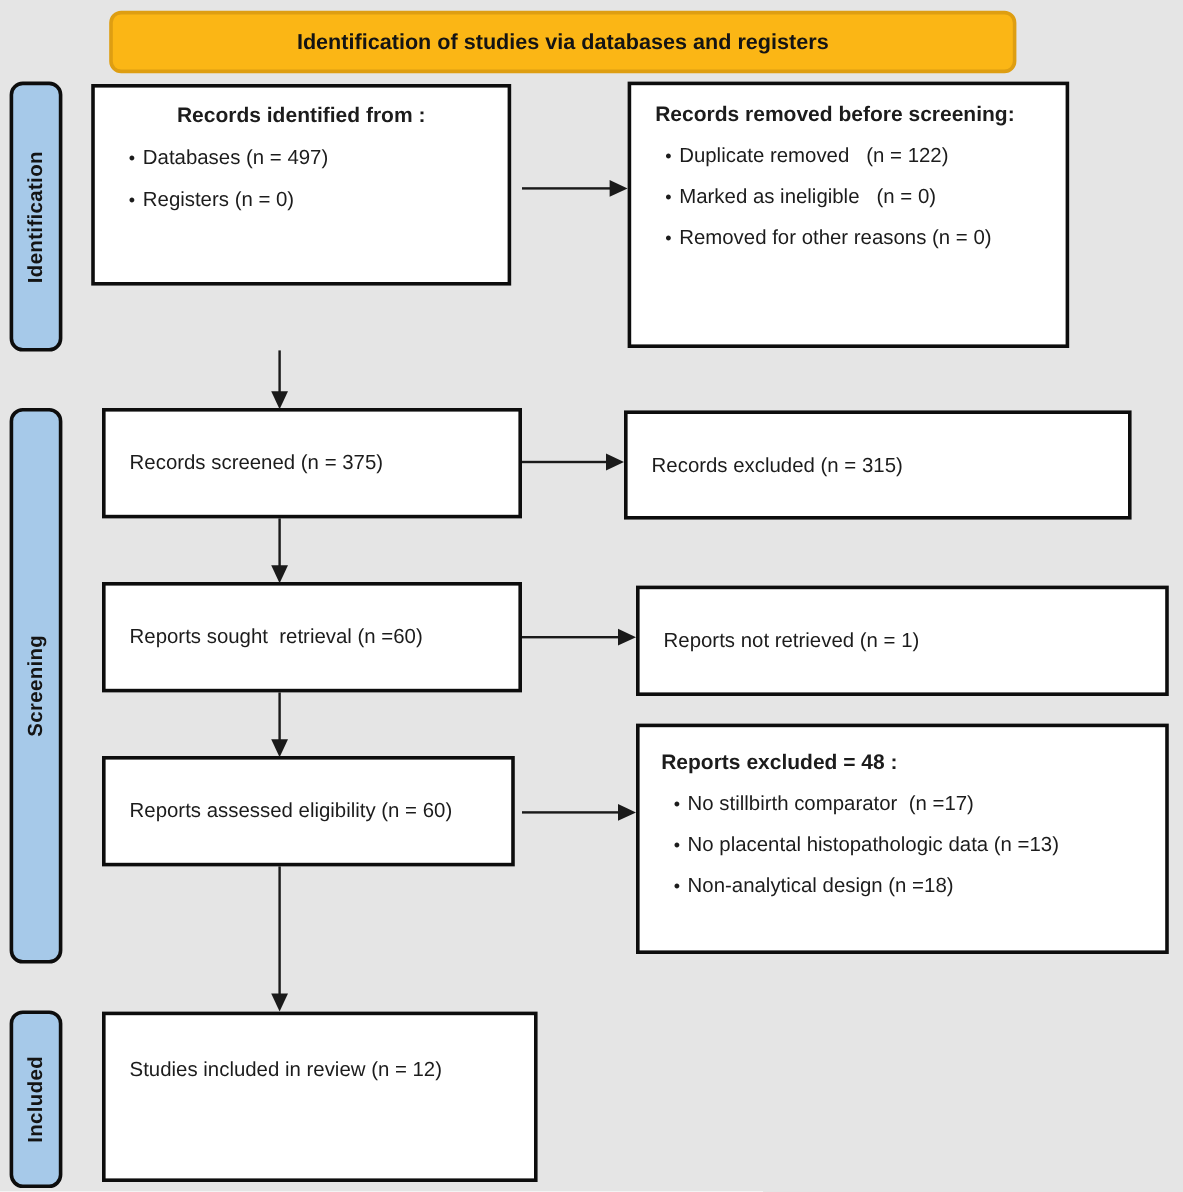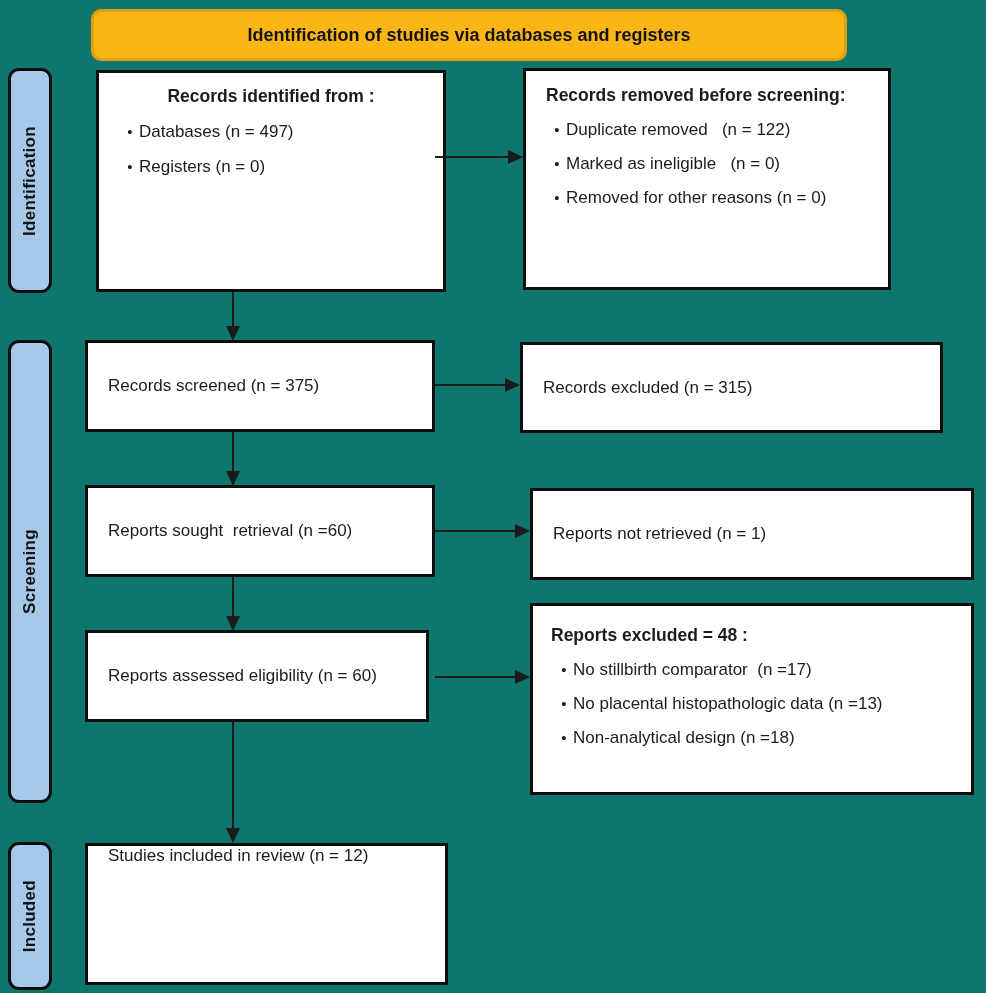--- a/index.html
+++ b/index.html
@@ -1,17 +1,17 @@
 <!DOCTYPE html>
 <html style="--banner-fill: #FBB615; --banner-border: #DE9E12; --stage-fill: #A6C9E9; --box-border: #0d0d0d; --arrow-color: #1a1a1a;"><head>
 <meta charset="utf-8">
 <style>
   html,body { margin:0; padding:0; background:#ffffff; }
   #canvas {
-    position:relative; width:986px; height:993px; background:#0f766e;
+    position:relative; width:986px; height:993px; background:#e5e5e5;
     font-family:"Liberation Sans", sans-serif; color:#1c1c1c;
     overflow:hidden;
   }
 
   
   .banner {
     position:absolute; left:91px; top:9px; width:750px; height:46px;
     background:var(--banner-fill,#FBB615);
     border:3px solid var(--banner-border,#DE9E12);
     border-radius:10px;
@@ -35,21 +35,21 @@
   #stage-identification { top:68px;  height:225px; }
   #stage-screening      { top:340px; height:463px; }
   #stage-included       { top:842px; height:148px; }
 
   
   .box {
     position:absolute; background:#ffffff;
     border:3px solid var(--box-border,#0d0d0d);
     box-sizing:border-box; font-size:17px; color:#1c1c1c;
   }
-  #box-records-identified    { left:96px;  top:70px;  width:350px; height:222px; }
+  #box-records-identified    { left:76px;  top:70px;  width:350px; height:168px; }
   #box-records-removed       { left:523px; top:68px;  width:368px; height:222px; }
   #box-records-screened      { left:85px;  top:340px; width:350px; height:92px; }
   #box-records-excluded      { left:520px; top:342px; width:423px; height:91px; }
   #box-reports-sought        { left:85px;  top:485px; width:350px; height:92px; }
   #box-reports-not-retrieved { left:530px; top:488px; width:444px; height:92px; }
   #box-reports-assessed      { left:85px;  top:630px; width:344px; height:92px; }
   #box-reports-excluded      { left:530px; top:603px; width:444px; height:192px; }
   #box-studies-included      { left:85px;  top:843px; width:363px; height:142px; }
 
   .box-title { font-weight:bold; font-size:17.5px; white-space:pre-wrap; }
@@ -60,21 +60,21 @@
   .bullets { margin-top:12px; }
   #box-records-removed  .bullets { margin-top:9px; }
   #box-reports-excluded .bullets { margin-top:4px; }
   .bullet-row { display:flex; align-items:baseline; padding-left:22px; margin-top:15px; }
   #box-records-removed .bullet-row,
   #box-reports-excluded .bullet-row { margin-top:14px; }
   .dot { width:18px; text-align:center; font-size:15px; }
   .bullet-text { white-space:pre-wrap; }
 
   .box-line { display:flex; align-items:center; height:100%; padding-left:20px; box-sizing:border-box; white-space:pre-wrap; }
-  #box-studies-included .box-line { align-items:flex-start; height:auto; }
+  #box-studies-included .box-line { align-items:flex-start; padding-top:36px; height:auto; }
 
   
   .hline { position:absolute; height:2px; background:var(--arrow-color,#1a1a1a); }
   .vline { position:absolute; width:2px;  background:var(--arrow-color,#1a1a1a); }
   .head-right { position:absolute; width:0; height:0;
     border-top:7px solid transparent; border-bottom:7px solid transparent;
     border-left:15px solid var(--arrow-color,#1a1a1a); }
   .head-down { position:absolute; width:0; height:0;
     border-left:7px solid transparent; border-right:7px solid transparent;
     border-top:15px solid var(--arrow-color,#1a1a1a); }

